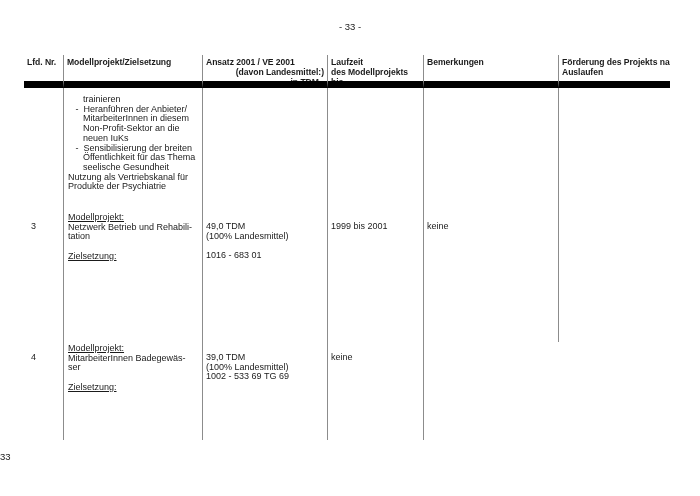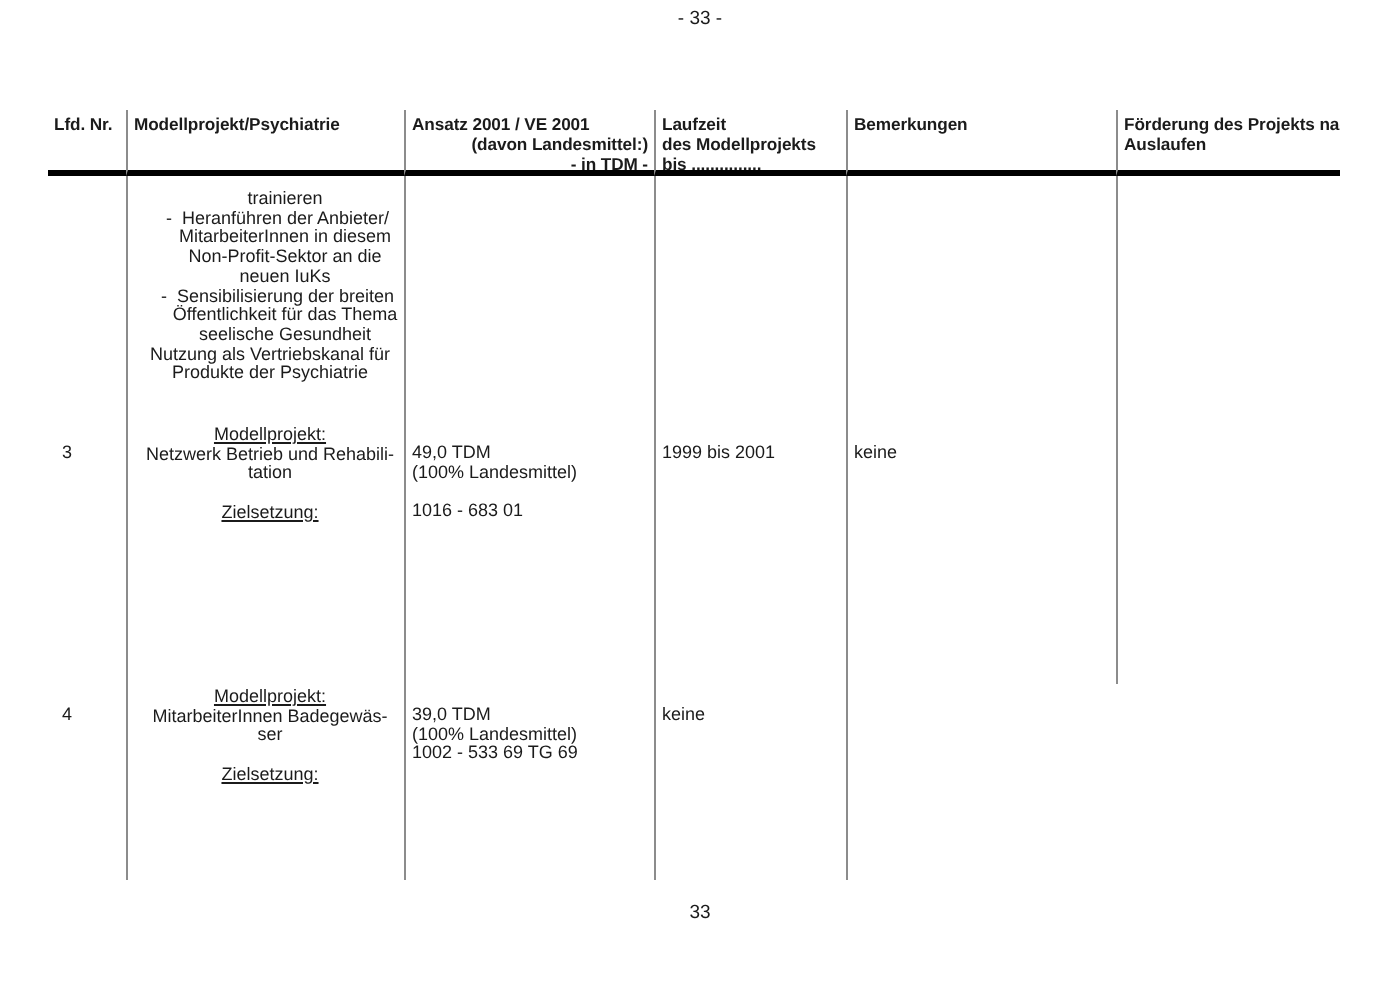--- a/index.html
+++ b/index.html
@@ -2,67 +2,67 @@
 <html><head>
 <meta charset="utf-8">
 <style>
   * { margin:0; padding:0; box-sizing:border-box; }
   html,body { background:#ffffff; }
   .page {
     position:relative; width:700px; height:496px; background:#ffffff;
     font-family:"Liberation Sans", sans-serif; color:#1b1b1b; overflow:hidden;
   }
   .top-pagenum {
-    position:absolute; top:4px; left:0; right:0; text-align:center;
+    position:absolute; top:21px; left:0; right:0; text-align:center;
     font-size:9.5px; color:#1b1b1b;
   }
   .bottom-pagenum {
-    position:absolute; top:451px; left:0; right:0; text-align:center;
+    position:absolute; top:451px; left:0; right:0; text-align:left;
     font-size:9.5px; color:#1b1b1b;
   }
   .doc-table {
     position:absolute; left:24px; top:55px; width:646px; height:385px;
     display:grid;
     grid-template-columns:39px 139px 125px 96px 135px 112px;
     grid-template-rows:33px 123px 131px 98px;
     overflow:hidden;
   }
   .cell { padding:0 3px; overflow:hidden; }
   .bl { border-left:1px solid #8c8c8c; }
-  .hb { border-bottom:3px solid #000000; }
+  .hb { border-bottom:7px solid #000000; }
   .hcell {
     font-size:8.6px; font-weight:bold; line-height:10px; padding-top:2px;
     letter-spacing:-0.05px;
   }
   .hline2 { display:flex; justify-content:flex-end; }
   .hcenter { text-align:right; }
   .pre { white-space:pre; }
   .body-cell { font-size:9px; line-height:9.7px; }
   .pad-label { padding-top:2px; }
   .pad-val { padding-top:11px; }
   .nr-cell { padding-left:7px; }
-  .proj-cell { padding-left:4px; padding-right:0;text-align:center; }
+  .proj-cell { padding-left:4px; padding-right:0; }
   .cont-cell { padding-top:7px; }
   .ulabel { text-decoration:underline; }
   .ziel-block { margin-top:9.7px; }
 </style>
 </head>
 <body>
 
 <div class="page">
 
   <div class="top-pagenum">- 33 -</div>
 
   <div class="doc-table">
 
     <div class="cell hb hcell">
       <span>Lfd. Nr.</span>
     </div>
     <div class="cell bl hb hcell">
-      <span>Modellprojekt/Psychiatrie</span>
+      <span>Modellprojekt/Zielsetzung</span>
     </div>
     <div class="cell bl hb hcell">
       <div>Ansatz 2001 / VE 2001</div>
       <div class="hline2">
         <span>(davon Landesmittel:</span>
         <span>)</span>
       </div>
       <div class="hcenter">- in TDM -</div>
     </div>
     <div class="cell bl hb hcell pre">Laufzeit

